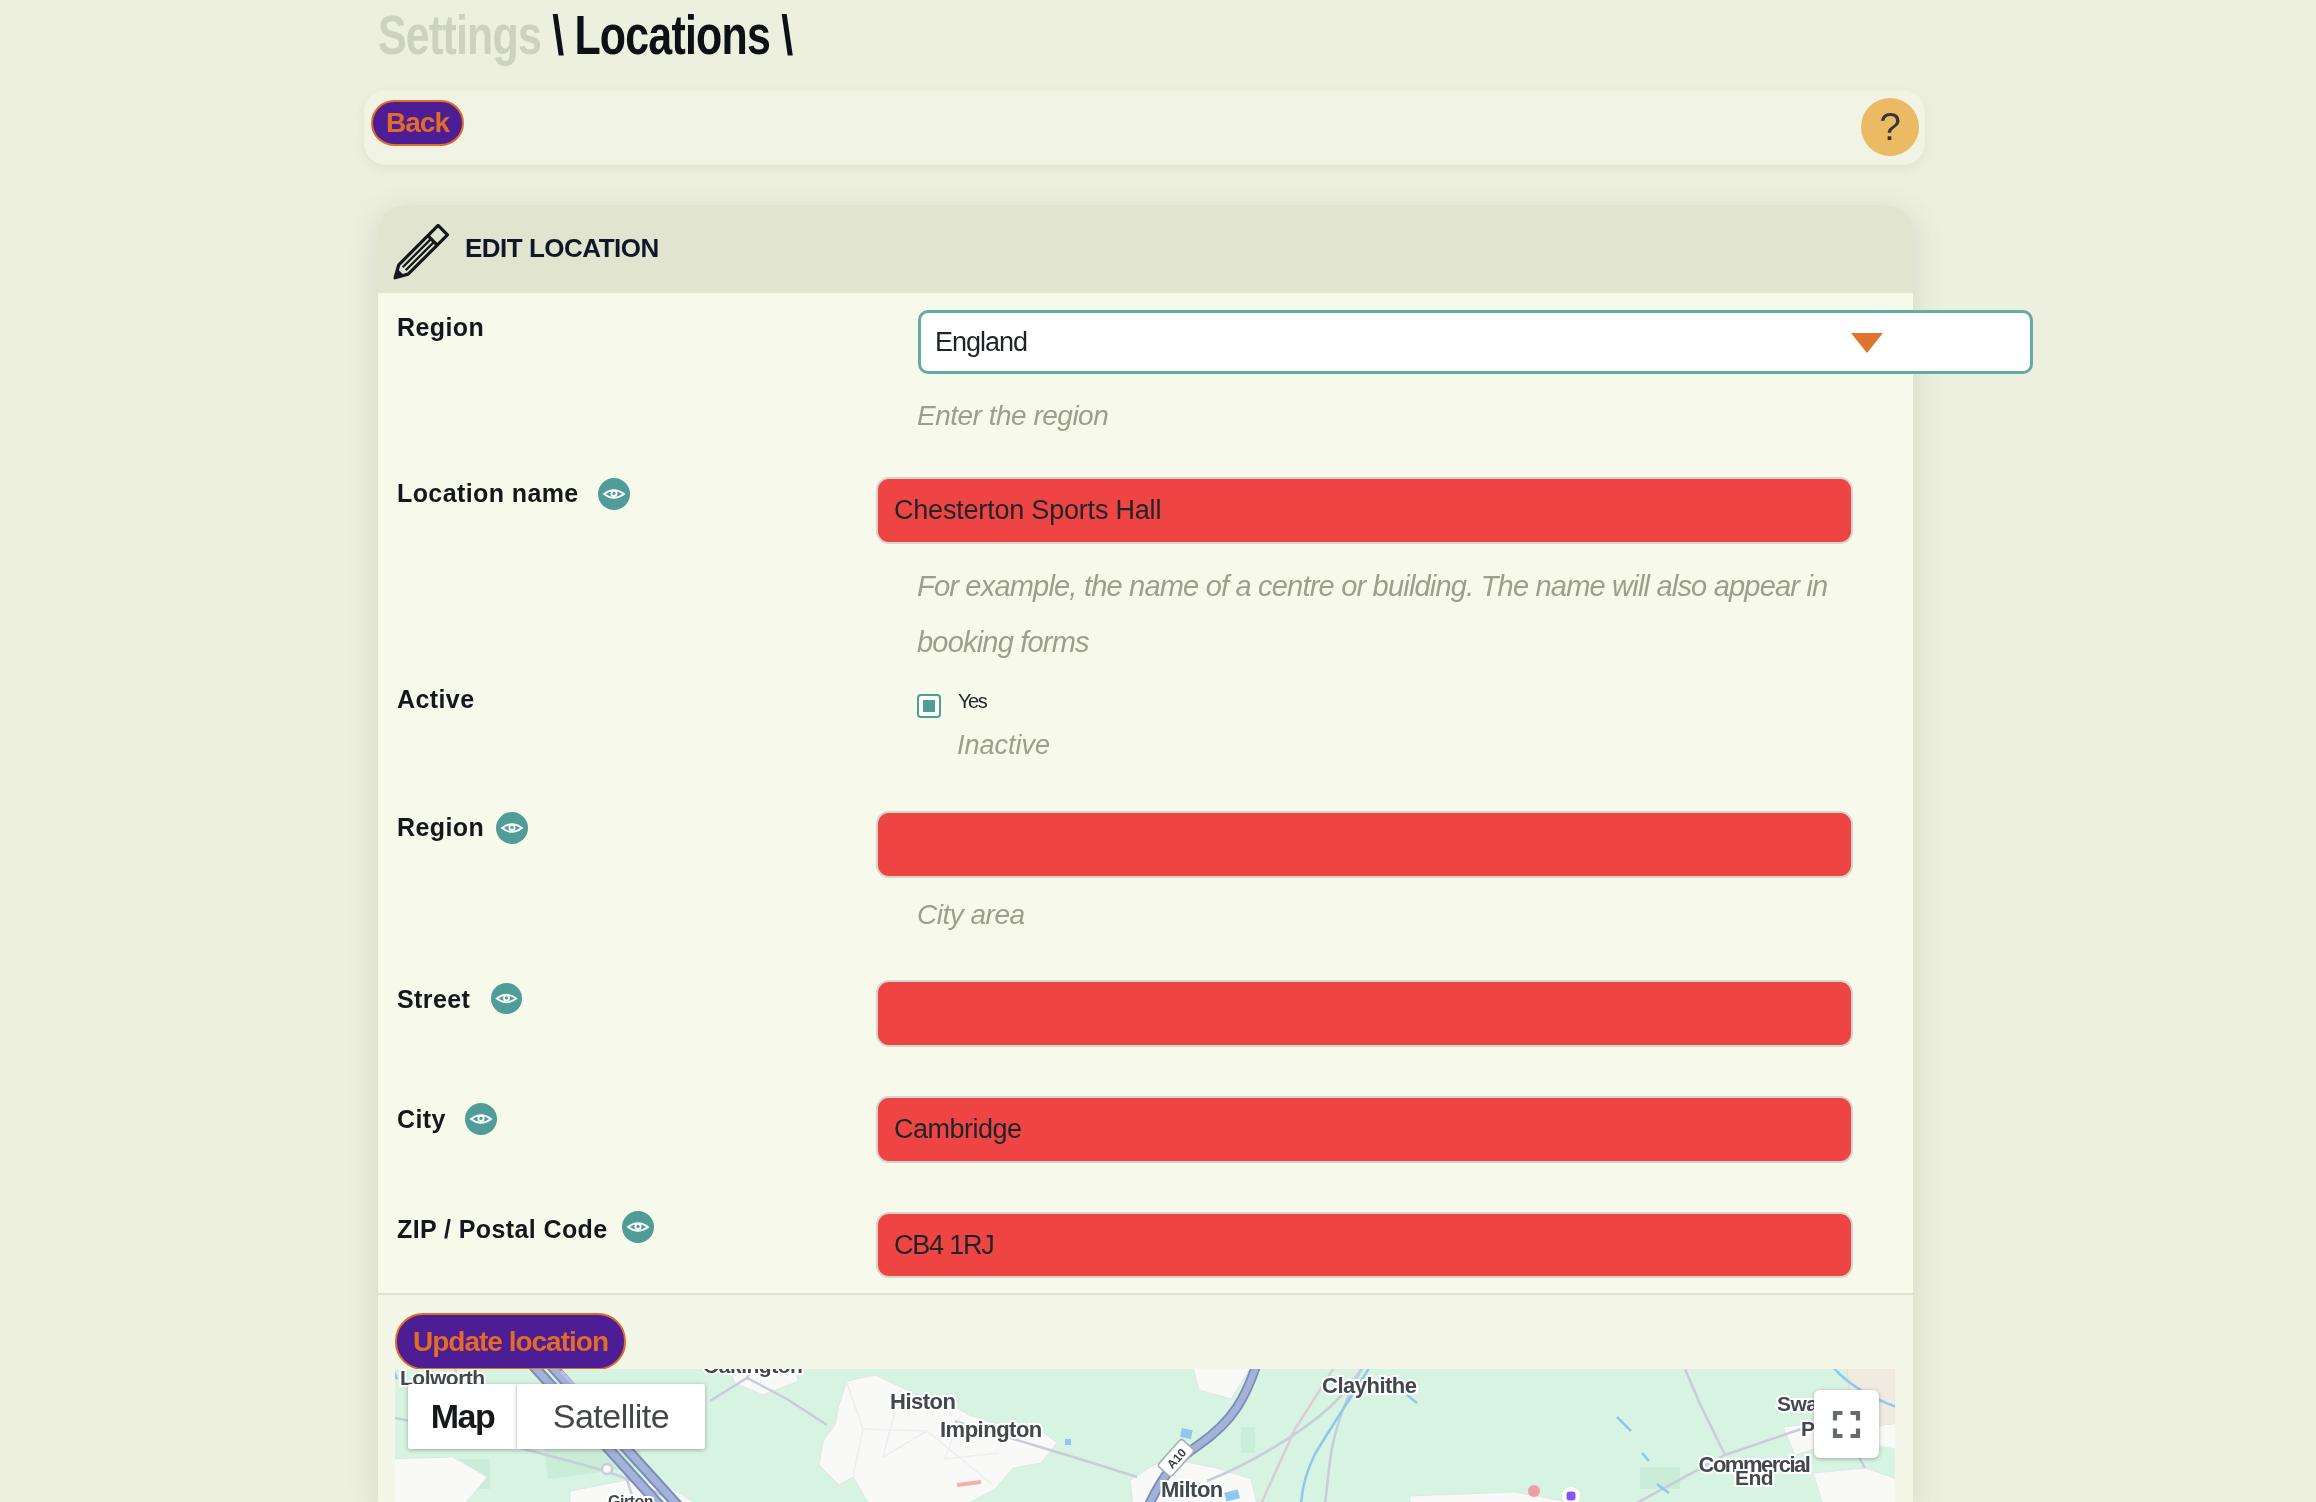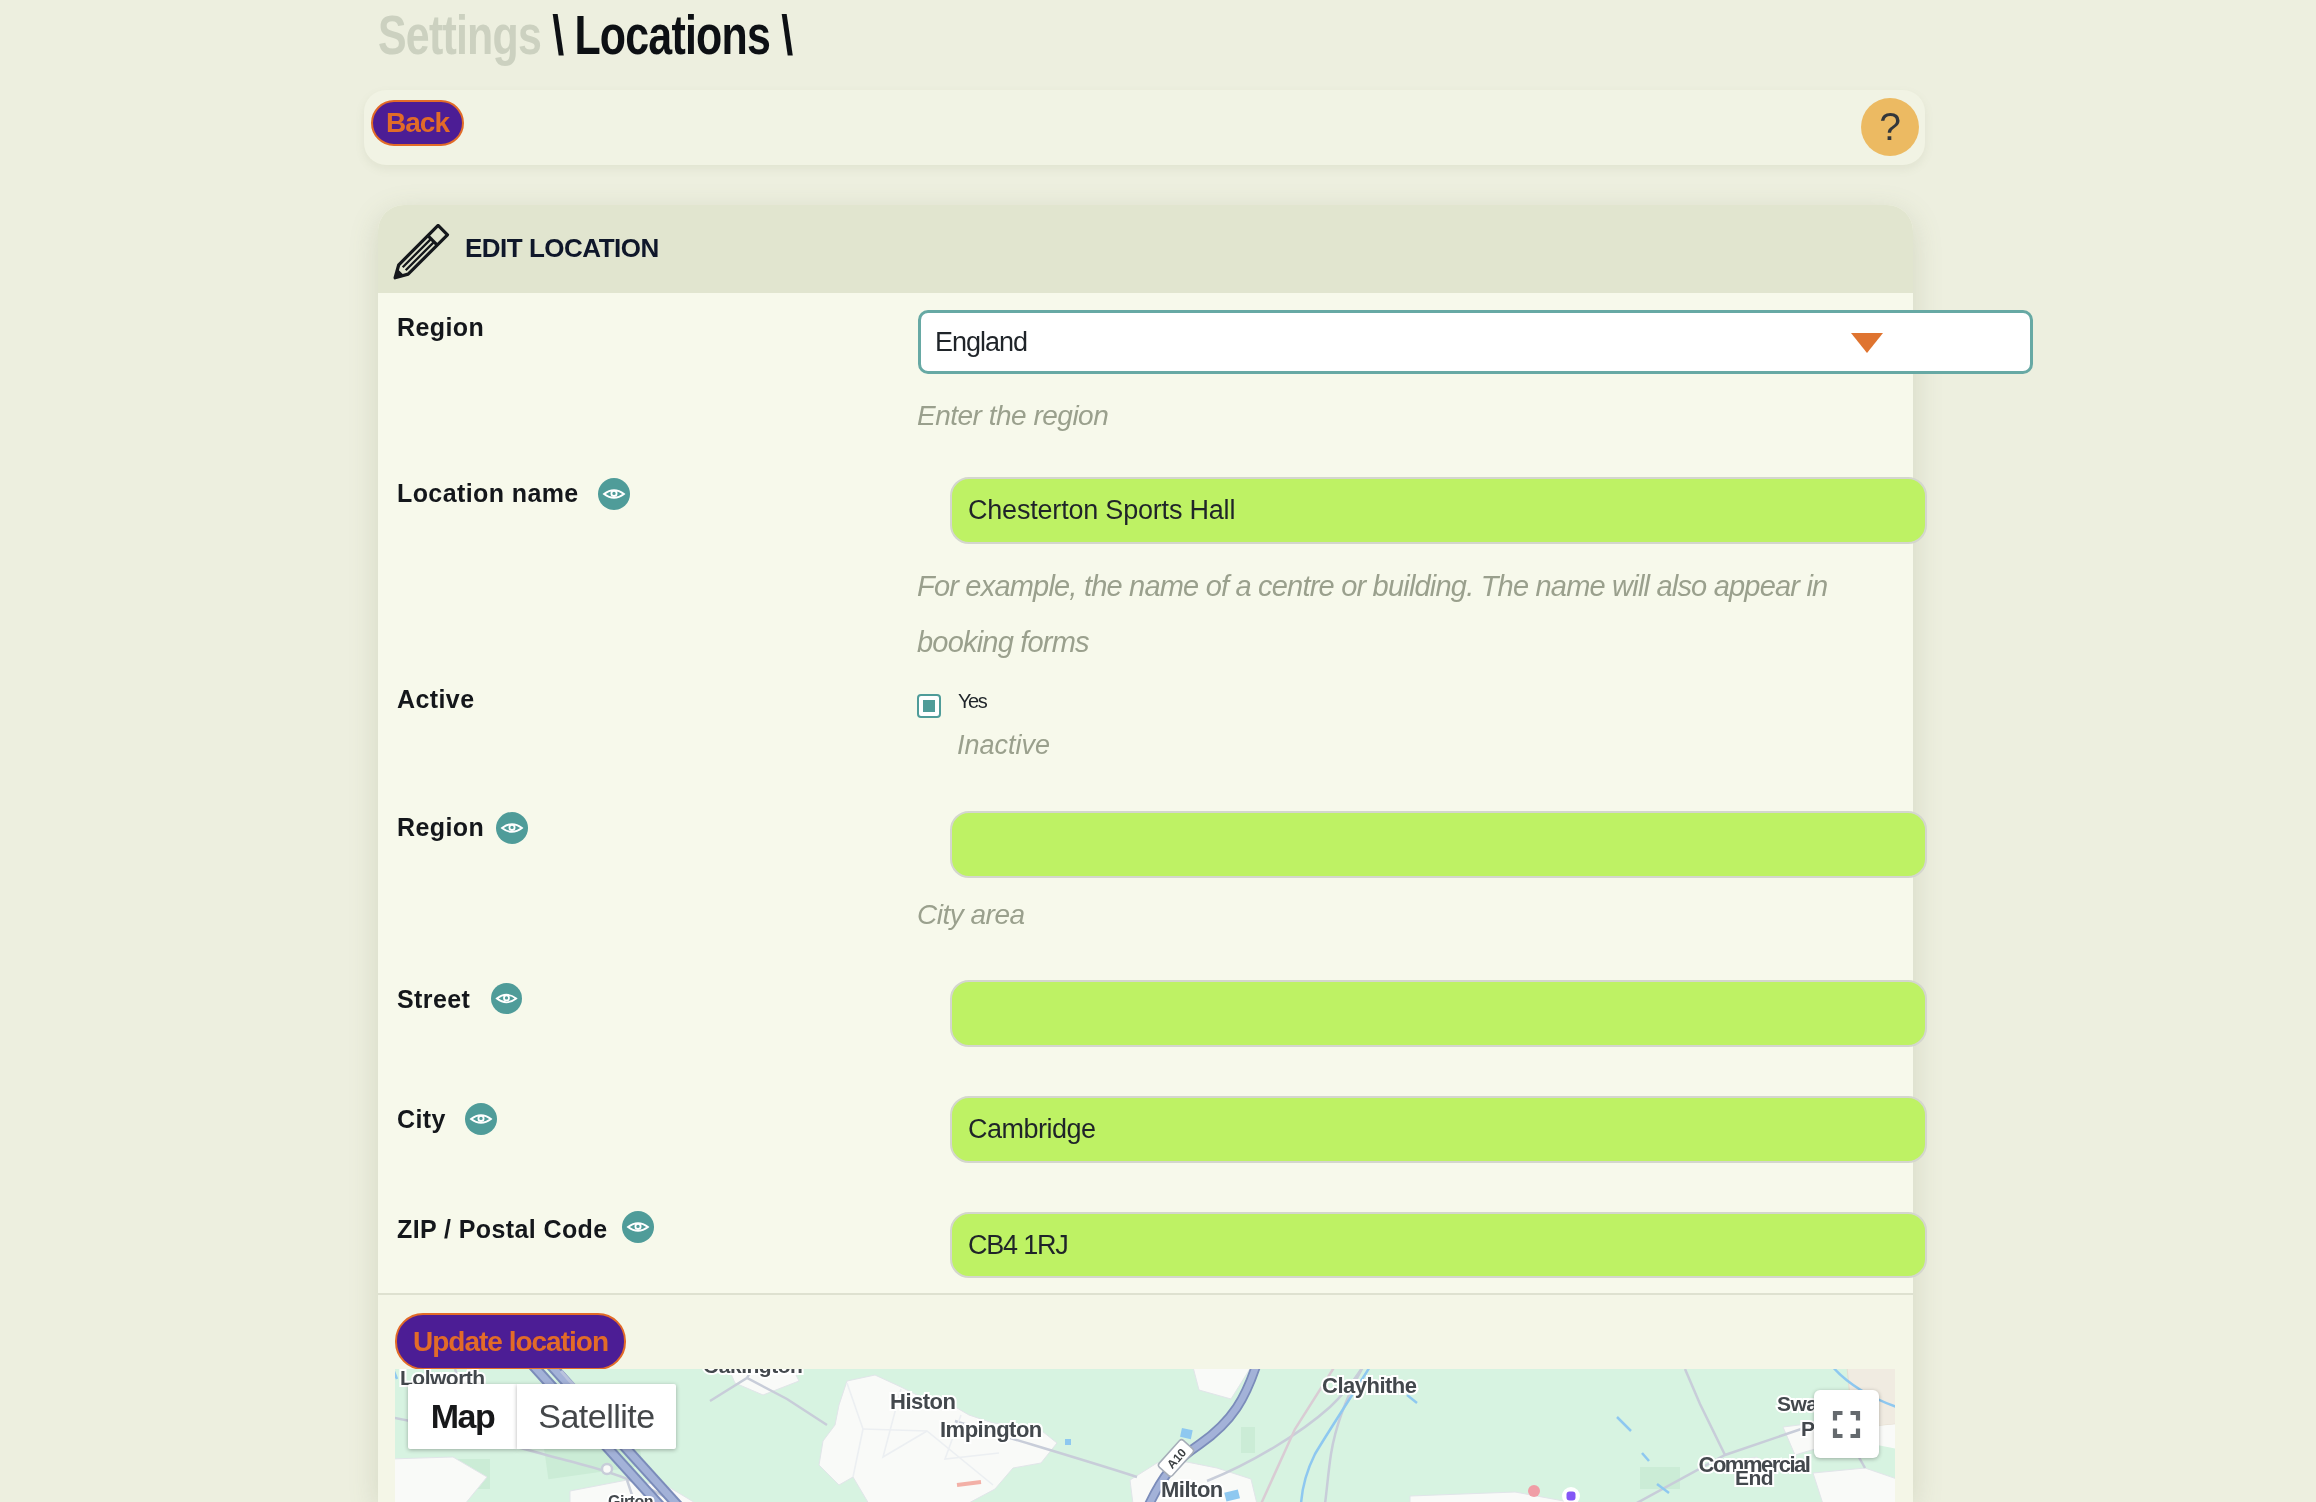--- a/index.html
+++ b/index.html
@@ -23,21 +23,21 @@
 
   
   #card { left:378px; top:205px; width:1535px; height:1297px; background:#f7f9eb;
           border-radius:26px 26px 0 0; box-shadow:0 8px 30px rgba(110,120,80,.20); }
   #cardhead { left:378px; top:205px; width:1535px; height:88px; background:#e1e5cf; border-radius:26px 26px 0 0; }
   #cardtitle { left:465px; top:233px; font-size:26px; font-weight:bold; letter-spacing:-0.5px; color:#0f172a; }
   #cardfoot { left:378px; top:1293px; width:1535px; height:209px; background:#f4f6e7; border-top:2px solid #dee1d0; }
 
   .label { font-size:25px; font-weight:bold; color:#14171b; letter-spacing:0.4px; white-space:nowrap; }
   .hint { font-size:28px; font-style:italic; color:#9aa08d; letter-spacing:-0.5px; white-space:nowrap; }
-  .input { left:950px; width:977px; height:67px; background:#bef264; border:2px solid #d4d6ce; border-radius:19px;
+  .input { left:876px; width:977px; height:67px; background:#ef4444; border:2px solid #d4d6ce; border-radius:13px;
            display:flex; align-items:center; padding-left:16px; font-size:27px; color:#1f2429; letter-spacing:-0.2px; }
   .eye { width:32px; height:32px; }
 
   #select1 { left:918px; top:310px; width:1115px; height:64px; background:#fff; border:3px solid #67a9a4;
              border-radius:10px; display:flex; align-items:center; padding-left:14px; font-size:27px;
              color:#1f2429; letter-spacing:-1px; }
   #tri { left:1851px; top:333px; width:0; height:0; border-left:16px solid transparent;
          border-right:16px solid transparent; border-top:20px solid #df7430; }
 
   #checkbox { left:917px; top:694px; width:24px; height:24px; border:2px solid #4f9c99; border-radius:4px;
@@ -47,21 +47,21 @@
   #updatebtn { left:395px; top:1313px; width:231px; height:57px; border:2px solid #e26b28; border-radius:28px;
                background:#4c1d95; color:#e26b28; font-weight:bold; font-size:28px; letter-spacing:-1px;
                display:flex; align-items:center; justify-content:center; }
 
   
   #map { left:395px; top:1369px; width:1500px; height:171px; overflow:hidden; }
   #mapctl { left:408px; top:1384px; height:65px; display:flex; }
   .mbtn { background:#fff; height:65px; display:flex; align-items:center; justify-content:center;
           box-shadow:0 1px 4px rgba(0,0,0,.3); font-size:34px; }
   #mbtn1 { width:109px; font-weight:bold; color:#17181a; letter-spacing:-1.5px; border-radius:2px 0 0 2px;}
-  #mbtn2 { width:159px; color:#44474a; letter-spacing:-0.5px; border-radius:0 2px 2px 0;}
+  #mbtn2 { width:188px; color:#44474a; letter-spacing:-0.5px; border-radius:0 2px 2px 0;}
   #fsbtn { left:1814px; top:1390px; width:65px; height:68px; background:#fff; border-radius:6px;
            box-shadow:0 1px 4px rgba(0,0,0,.3); display:flex; align-items:center; justify-content:center; }
 </style>
 </head>
 <body>
   <div id="crumb" class="abs"><span class="mut">Settings</span> \ Locations \</div>
 
   <div id="toolbar" class="abs"></div>
   <div id="backbtn" class="abs">Back</div>
   <div id="helpbtn" class="abs">?</div>

